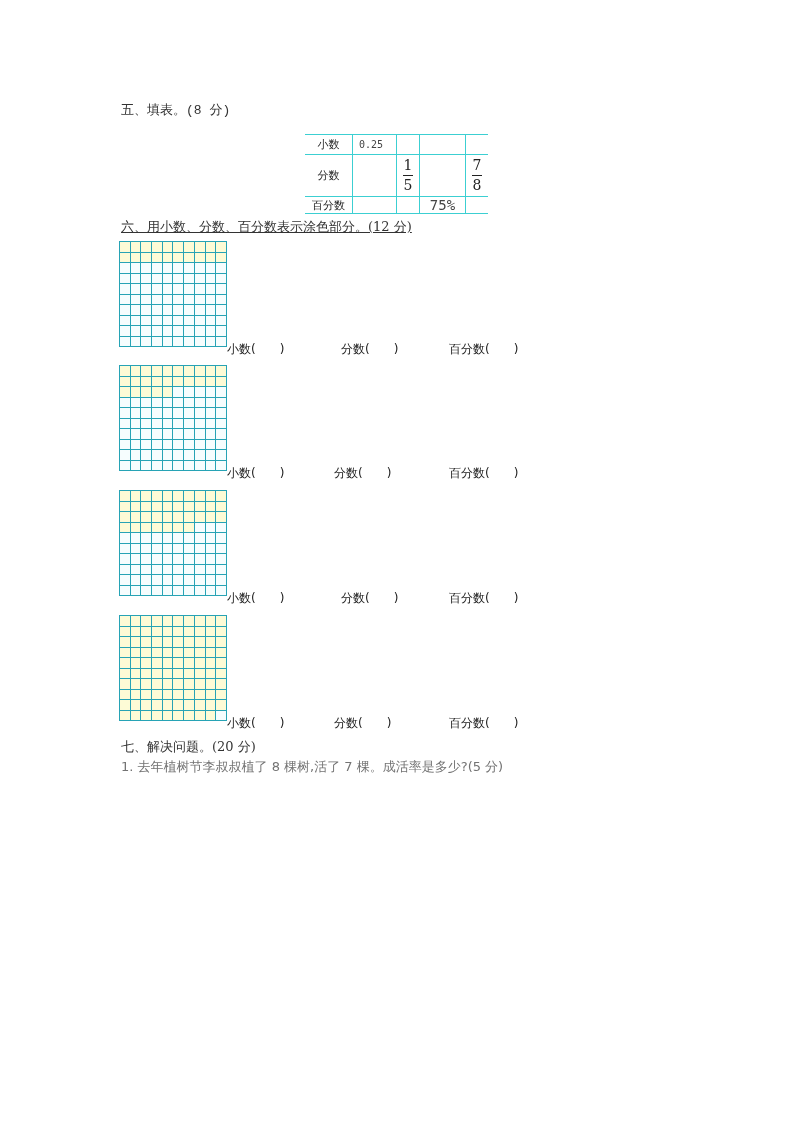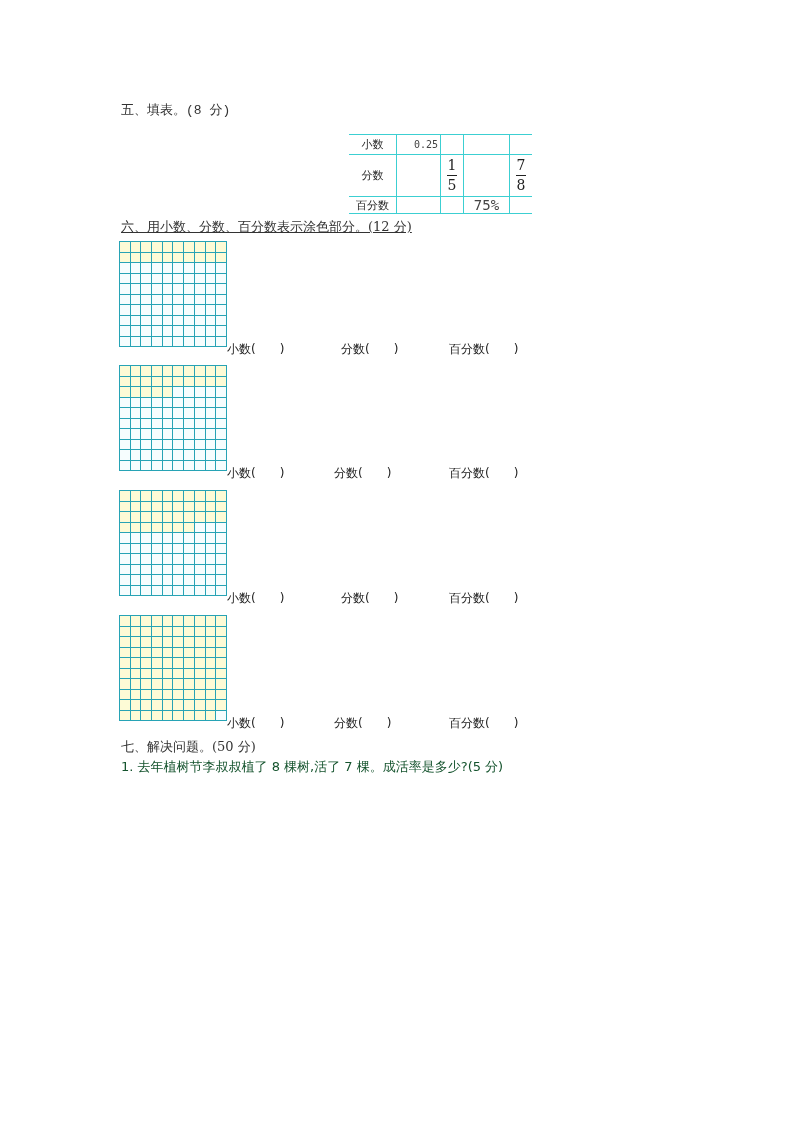--- a/index.html
+++ b/index.html
@@ -1,62 +1,62 @@
 <!DOCTYPE html>
 <html><head>
 <meta charset="utf-8">
 <style>
   html, body { margin: 0; padding: 0; background: #ffffff; }
   body { width: 793px; height: 1122px; position: relative; overflow: hidden;
          font-family: "DejaVu Serif", "Liberation Serif", serif; color: #222; }
   .abs { position: absolute; }
   .heading { font-size: 13px; white-space: nowrap; color: #333; }
   
-  .ftable { position: absolute; left: 305px; top: 134px; width: 183px; height: 80px; margin-left: 44px; }
+  .ftable { position: absolute; left: 305px; top: 134px; width: 183px; height: 80px; }
   .ftable .hline { position: absolute; left: 0; width: 183px; height: 1px; background: #3ccfd2; }
   .ftable .vline { position: absolute; top: 0; width: 1px; height: 80px; background: #3ccfd2; }
   .cell { position: absolute; display: flex; align-items: center; justify-content: center;
           font-size: 11px; color: #222; }
   .rowlabel { font-family: "DejaVu Sans", "Liberation Sans", sans-serif; font-size: 11px; }
   .mono { font-family: "DejaVu Sans Mono", "Liberation Mono", monospace; font-size: 10px; color: #444; }
   .frac { display: flex; flex-direction: column; align-items: center;
           font-family: "DejaVu Serif", "Liberation Serif", serif; font-size: 14px; line-height: 15px; }
   .frac .bar { width: 10px; height: 1px; background: #222; margin: 2px 0; }
   
   .grid { position: absolute; left: 119px; width: 108px; height: 106px;
           display: grid; grid-template-columns: repeat(10, 1fr); grid-template-rows: repeat(10, 1fr);
           border-top: 1.5px solid #27a3b5; border-left: 1.5px solid #27a3b5; box-sizing: border-box; }
   .grid .c { border-right: 1.5px solid #27a3b5; border-bottom: 1.5px solid #27a3b5;
              background: #f6fdfe; box-sizing: border-box; }
   .grid .c.on { background: #fdfbd6; }
   .answers { position: absolute; left: 227px; font-family: "DejaVu Sans", "Liberation Sans", sans-serif;
              font-size: 12px; color: #222; white-space: nowrap; }
   .answers span { position: absolute; top: 6px; white-space: nowrap; }
-  .q1 { font-size: 13px; font-family: "DejaVu Sans", "Liberation Sans", sans-serif; white-space: nowrap; color: #14532d; }
+  .q1 { font-size: 13px; font-family: "DejaVu Sans", "Liberation Sans", sans-serif; white-space: nowrap; color: #737373; }
 </style>
 </head>
 <body>
 
 <div class="abs heading" style="left:121px; top:101px;font-family:Liberation Mono, monospace;">五、填表。(8 分)</div>
 
 <div class="ftable">
   <div class="hline" style="top:0;"></div>
   <div class="hline" style="top:20px;"></div>
   <div class="hline" style="top:62px;"></div>
   <div class="hline" style="top:79px;"></div>
   <div class="vline" style="left:47px;"></div>
   <div class="vline" style="left:91px;"></div>
   <div class="vline" style="left:114px;"></div>
   <div class="vline" style="left:160px;"></div>
 
   <div class="cell rowlabel" style="left:0; top:1px; width:47px; height:19px;">小数</div>
   <div class="cell rowlabel" style="left:0; top:21px; width:47px; height:41px;">分数</div>
   <div class="cell rowlabel" style="left:0; top:63px; width:47px; height:16px;">百分数</div>
 
-  <div class="cell mono" style="left:59px; top:1px; width:43px; height:19px; justify-content:flex-start; padding-left:6px; box-sizing:border-box;">0.25</div>
+  <div class="cell mono" style="left:48px; top:1px; width:43px; height:19px; justify-content:flex-start; padding-left:6px; box-sizing:border-box;">0.25</div>
   <div class="cell" style="left:92px; top:1px; width:22px; height:19px;"></div>
   <div class="cell" style="left:115px; top:1px; width:45px; height:19px;"></div>
   <div class="cell" style="left:161px; top:1px; width:22px; height:19px;"></div>
 
   <div class="cell" style="left:48px; top:21px; width:43px; height:41px;"></div>
   <div class="cell" style="left:92px; top:21px; width:22px; height:41px;">
     <div class="frac">
       <span>1</span>
       <span class="bar"></span>
       <span>5</span>
@@ -504,14 +504,14 @@
     <div class="c on"></div>
     <div class="c on"></div>
     <div class="c"></div>
   </div>
 <div class="answers" style="top:709px;">
   <span style="left:0;">小数(　　)</span>
   <span style="left:107px;">分数(　　)</span>
   <span style="left:222px;">百分数(　　)</span>
 </div>
 
-<div class="abs heading" style="left:121px; top:738px;">七、解决问题。(50 分)</div>
+<div class="abs heading" style="left:121px; top:738px;">七、解决问题。(20 分)</div>
 <div class="abs q1" style="left:121px; top:758px;">1. 去年植树节李叔叔植了 8 棵树,活了 7 棵。成活率是多少?(5 分)</div>
 
 </body></html>

